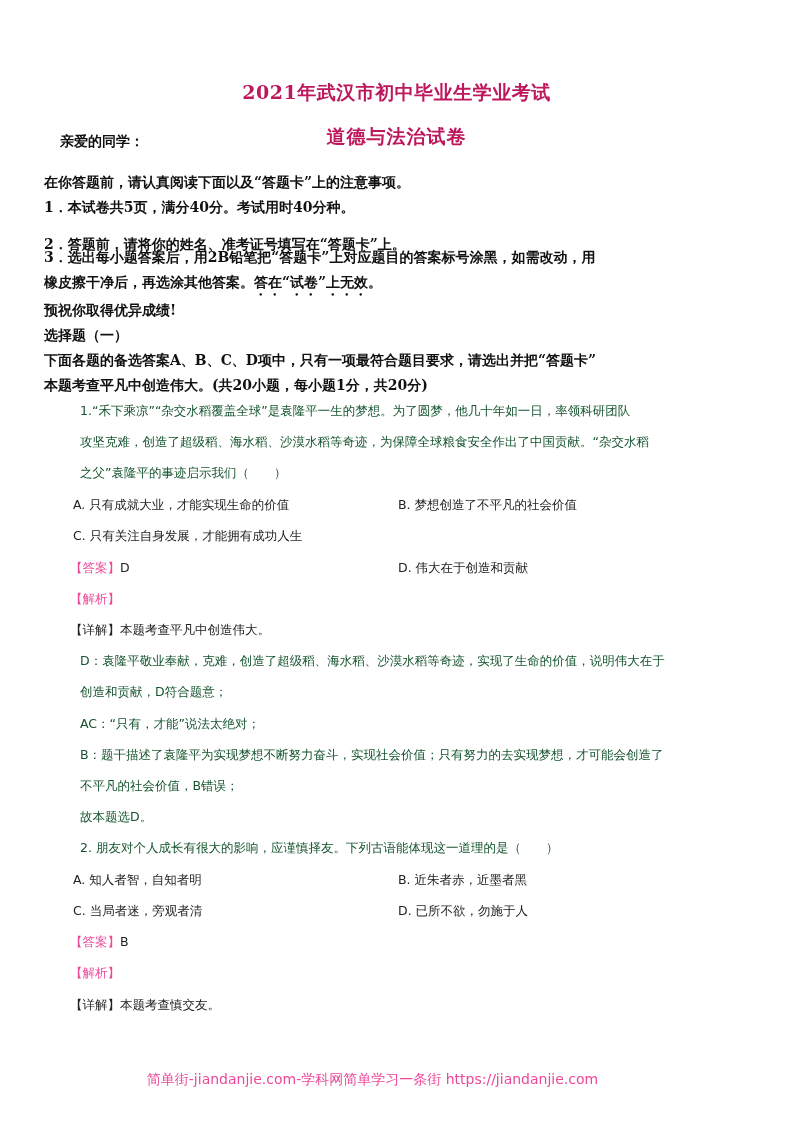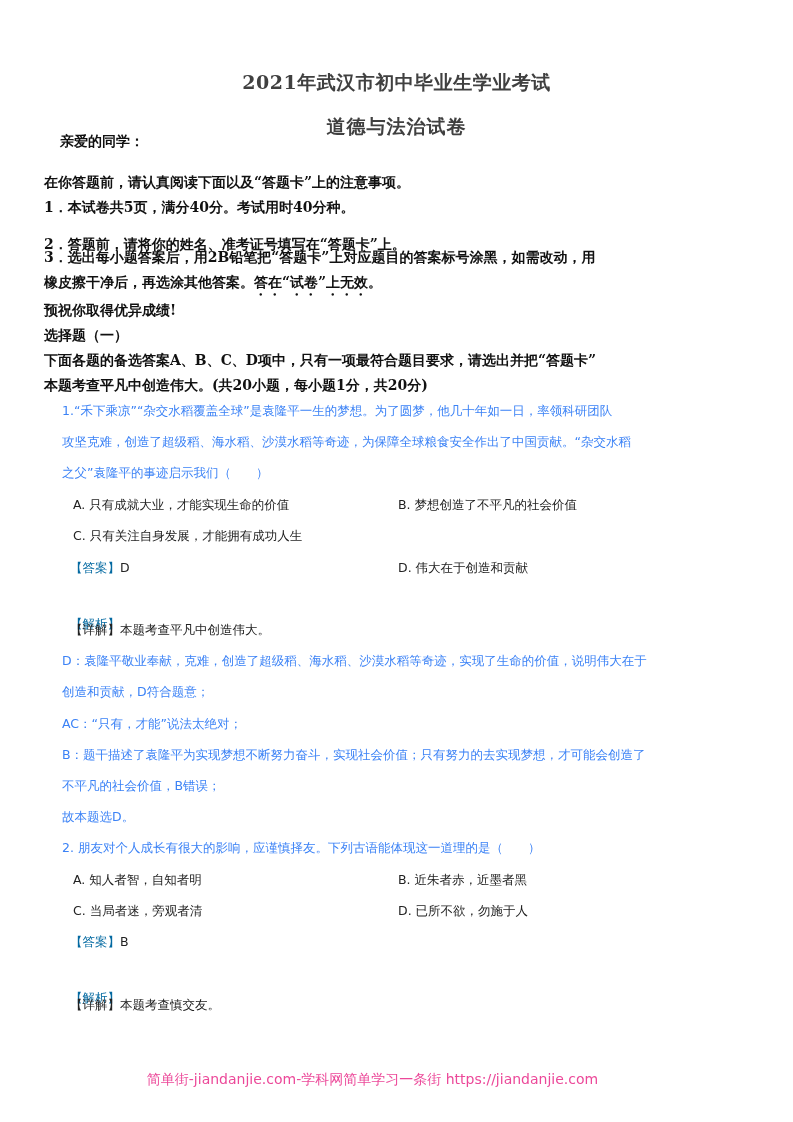--- a/index.html
+++ b/index.html
@@ -8,21 +8,21 @@
       position: relative;
       overflow: hidden;
       font-family: "DejaVu Serif", "Liberation Serif", serif;
       color: #111111;
     }
     .page { position: absolute; left: 0; top: 0; width: 793px; height: 1122px; }
 
     .title {
       position: absolute; left: 0; width: 793px; text-align: center;
       font-family: "DejaVu Serif", "Liberation Serif", serif;
-      font-weight: bold; color: #404040;
+      font-weight: bold; color: #be185d; margin-top: 10px;
     }
     .title-main { top: 70px; font-size: 19px; letter-spacing: 0.5px; }
     .title-sub { top: 114px; font-size: 19px; letter-spacing: 1px; }
 
     .bold-line {
       position: absolute; left: 44px; width: 710px;
       font-family: "DejaVu Serif", "Liberation Serif", serif;
       font-weight: bold; font-size: 14px; line-height: 18px; color: #111;
       white-space: nowrap;
     }
@@ -30,32 +30,32 @@
     .emph {
       position: relative;
       text-emphasis: dot;
       -webkit-text-emphasis: dot;
       text-emphasis-position: under;
       -webkit-text-emphasis-position: under;
       text-emphasis-style: dot;
     }
 
     .body-line {
-      position: absolute; left: 62px; width: 660px;
+      position: absolute; left: 80px; width: 660px;
       font-family: "DejaVu Sans", "Liberation Sans", sans-serif;
-      font-size: 12.5px; line-height: 16px; color: #3b82f6;
+      font-size: 12.5px; line-height: 16px; color: #14532d;
       white-space: nowrap;
     }
     .opt {
       position: absolute;
       font-family: "DejaVu Sans", "Liberation Sans", sans-serif;
       font-size: 12.5px; line-height: 16px; color: #222;
       white-space: nowrap;
     }
-    .label-blue { color: #0369a1; margin-top: 25px; }
+    .label-blue { color: #ec4899; }
 
     .footer {
       position: absolute; left: 0; top: 1071px; width: 745px; text-align: center;
       font-family: "DejaVu Sans", "Liberation Sans", sans-serif;
       font-size: 14px; color: #ec4899;
     }
   </style>
 </head>
 <body>
 

